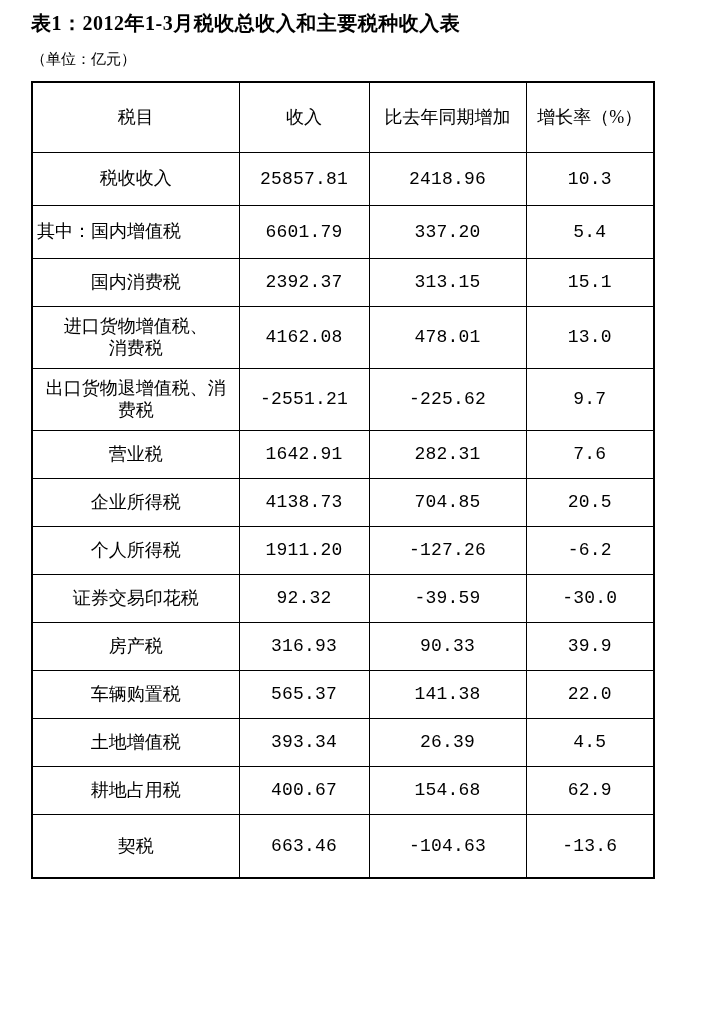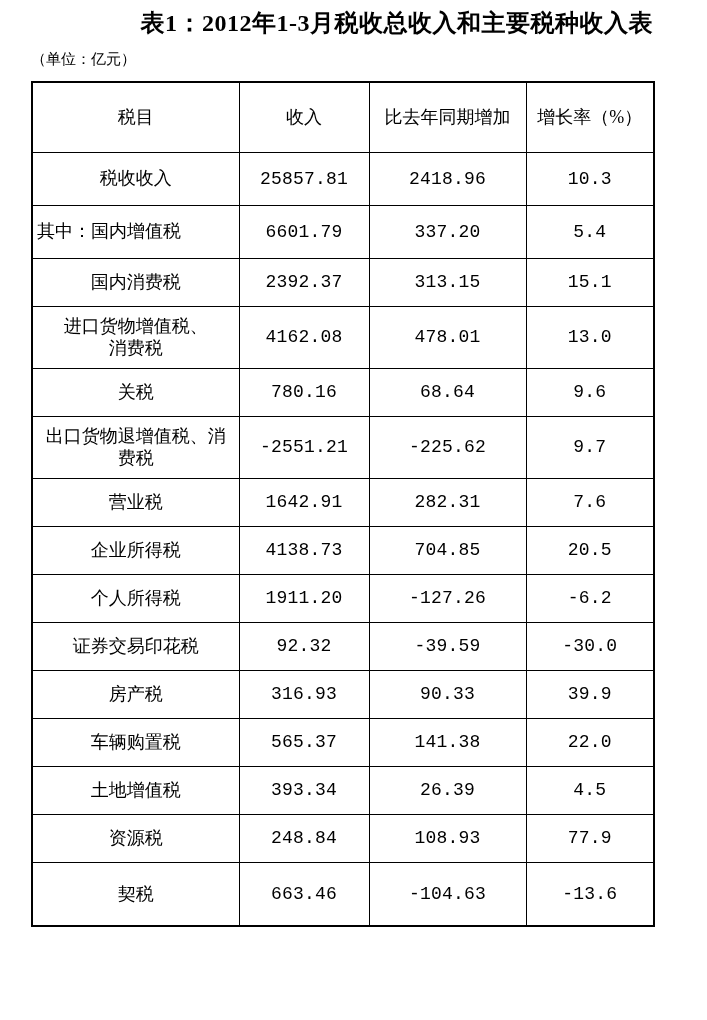--- a/index.html
+++ b/index.html
@@ -14,22 +14,22 @@
     position: relative;
     width: 707px; height: 1020px;
     background: #ffffff;
   }
   .content {
     width: 622px;
     margin-left: 31px;
   }
   .doc-title {
     padding-top: 9px;
-    text-align: right;
-    font-size: 24px;
+    text-align: left;
+    font-size: 20px;
     font-weight: bold;
     line-height: 28px;
     letter-spacing: 0.5px;
     white-space: nowrap;
   }
   .unit-note {
     margin-top: 12px;
     margin-bottom: 12px;
     padding-right: 4px;
     text-align: left;
@@ -116,26 +116,20 @@
           <td class="num">313.15</td>
           <td class="num">15.1</td>
         </tr>
         <tr class="tall">
           <td class="item">进口货物增值税、
 消费税</td>
           <td class="num">4162.08</td>
           <td class="num">478.01</td>
           <td class="num">13.0</td>
         </tr>
-        <tr>
-          <td class="item">关税</td>
-          <td class="num">780.16</td>
-          <td class="num">68.64</td>
-          <td class="num">9.6</td>
-        </tr>
         <tr class="tall">
           <td class="item">出口货物退增值税、消
 费税</td>
           <td class="num">-2551.21</td>
           <td class="num">-225.62</td>
           <td class="num">9.7</td>
         </tr>
         <tr>
           <td class="item">营业税</td>
           <td class="num">1642.91</td>
@@ -172,24 +166,24 @@
           <td class="num">141.38</td>
           <td class="num">22.0</td>
         </tr>
         <tr>
           <td class="item">土地增值税</td>
           <td class="num">393.34</td>
           <td class="num">26.39</td>
           <td class="num">4.5</td>
         </tr>
         <tr>
-          <td class="item">资源税</td>
-          <td class="num">248.84</td>
-          <td class="num">108.93</td>
-          <td class="num">77.9</td>
+          <td class="item">耕地占用税</td>
+          <td class="num">400.67</td>
+          <td class="num">154.68</td>
+          <td class="num">62.9</td>
         </tr>
         <tr class="last">
           <td class="item">契税</td>
           <td class="num">663.46</td>
           <td class="num">-104.63</td>
           <td class="num">-13.6</td>
         </tr>
       </tbody>
     </table>
 

